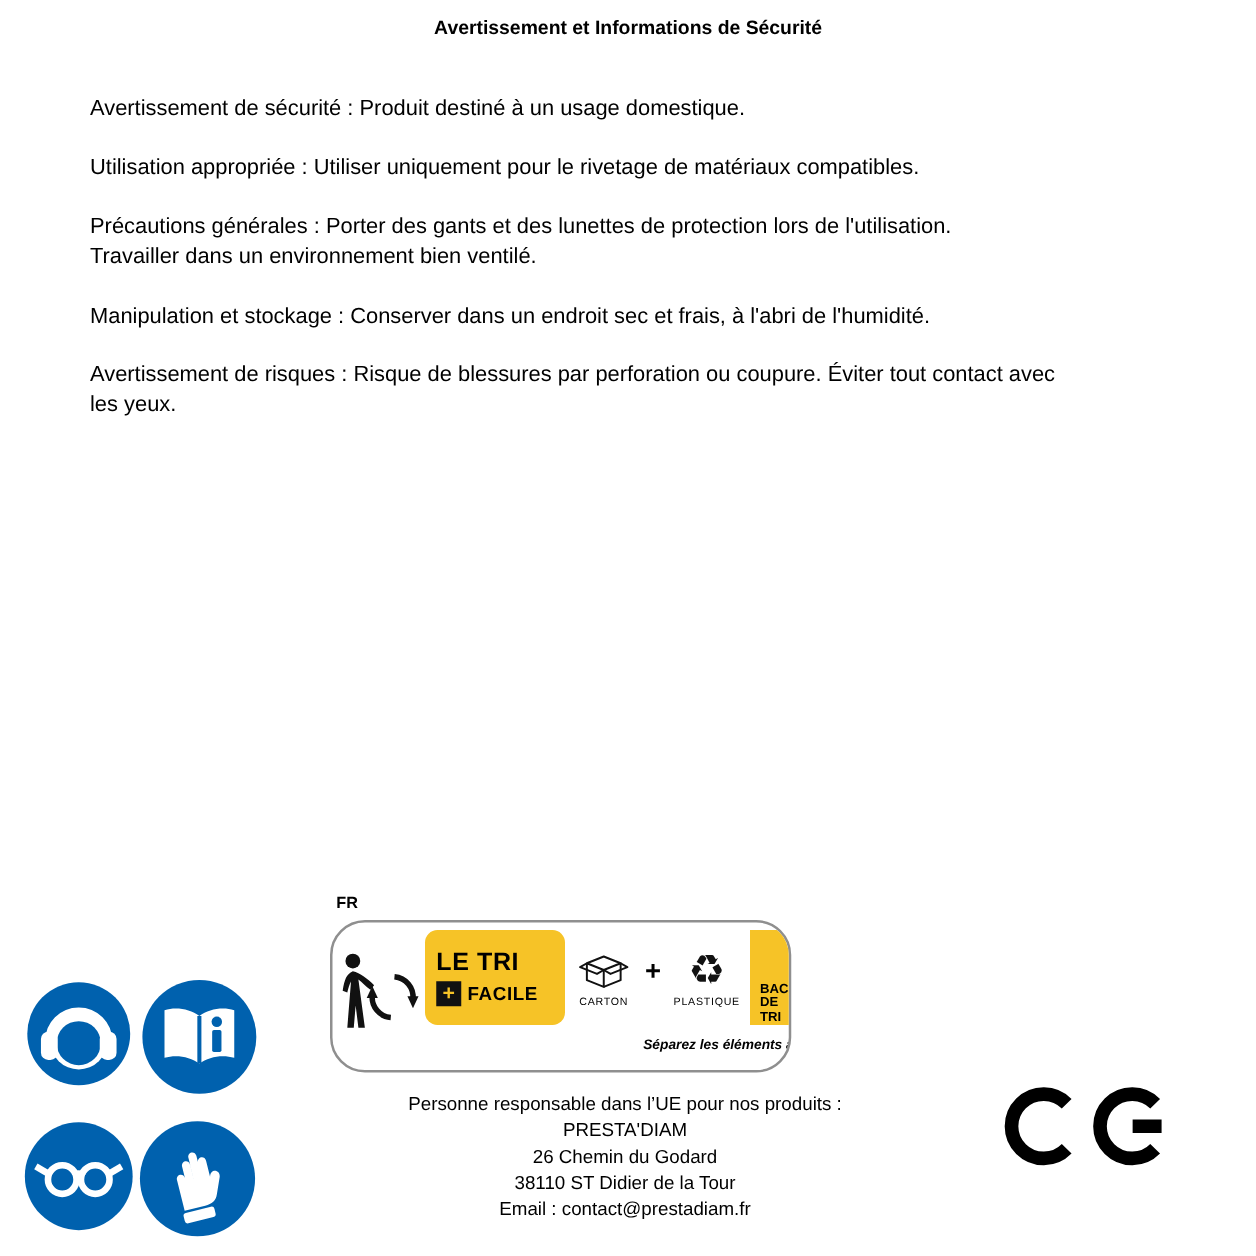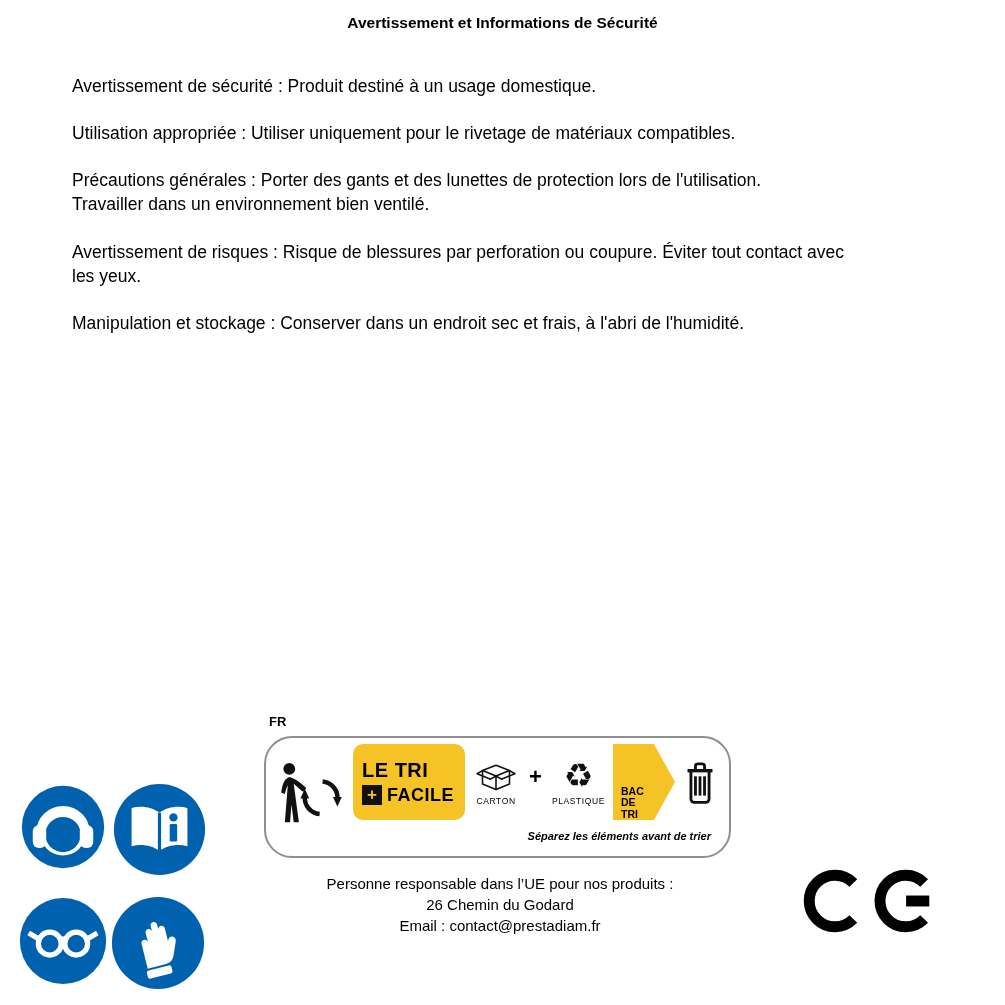--- a/index.html
+++ b/index.html
@@ -24,39 +24,39 @@
   .mi { position:absolute; color:var(--mandatory-blue,#0061AE); }
   .mi svg { display:block; width:100%; height:100%; }
   .mi-ear     { left:21px;  top:785px; width:84px; height:84px; }
   .mi-book    { left:113px; top:783px; width:93px; height:93px; }
   .mi-goggles { left:19px;  top:897px; width:88px; height:88px; }
   .mi-gloves  { left:111px; top:896px; width:94px; height:94px; }
 
   
   .fr-label { position:absolute; left:269px; top:714px; font-size:13px; font-weight:bold; }
   .infotri {
-    position:absolute; left:264px; top:736px; width:467px; height:122px;
+    position:absolute; left:264px; top:736px; width:369px; height:122px;
     background:#fff; border:2px solid #8f8f8f; border-radius:28px;
     display:flex; overflow:hidden;
   }
   .triman-box { width:88px; display:flex; align-items:center; justify-content:center; }
   .triman-box svg { width:74px; height:92px; }
   .tri-main { flex:1; display:flex; flex-direction:column; padding:6px 10px 4px 0; }
   .tri-row { display:flex; gap:8px; height:76px; align-items:stretch; }
   .tri-yellow {
     background:var(--info-tri-yellow,#F6C327); border-radius:10px; width:112px;
     display:flex; flex-direction:column; justify-content:center; padding:6px 9px; gap:3px;
   }
   .tri-yellow .l1 { font-weight:bold; font-size:20px; letter-spacing:0.5px; }
   .tri-yellow .l2 { display:flex; align-items:center; gap:5px; }
   .plus-box {
     width:20px; height:20px; background:#111; color:var(--info-tri-yellow,#F6C327);
     display:flex; align-items:center; justify-content:center; font-weight:bold; font-size:17px;
   }
-  .l2 .facile { font-weight:bold; font-size:18px; letter-spacing:0.5px; }
+  .l2 .facile { font-weight:bold; font-size:15px; letter-spacing:0.5px; }
   .tri-mats { flex:1; display:flex; align-items:center; justify-content:center; gap:10px; }
   .mat { display:flex; flex-direction:column; align-items:center; gap:2px; }
   .mat-label { font-size:8.5px; font-weight:normal; letter-spacing:0.6px; }
   .mat-plus { font-size:22px; font-weight:bold; padding-bottom:10px; }
   .recycle-glyph { font-size:33px; line-height:36px; color:#111; }
   .tri-chevron {
     background:var(--info-tri-yellow,#F6C327); width:62px;
     clip-path:polygon(0 0, 66% 0, 100% 50%, 66% 100%, 0 100%);
     display:flex; flex-direction:column; justify-content:flex-end; padding-left:8px; gap:0px;
   }
@@ -81,23 +81,23 @@
 </head>
 <body>
 
 <div class="title">Avertissement et Informations de Sécurité</div>
 
 <div class="body-text">
   <p>Avertissement de sécurité : Produit destiné à un usage domestique.</p>
   <p>Utilisation appropriée : Utiliser uniquement pour le rivetage de matériaux compatibles.</p>
   <p>Précautions générales : Porter des gants et des lunettes de protection lors de l'utilisation.
 Travailler dans un environnement bien ventilé.</p>
+  <p>Manipulation et stockage : Conserver dans un endroit sec et frais, à l'abri de l'humidité.</p>
   <p>Avertissement de risques : Risque de blessures par perforation ou coupure. Éviter tout contact avec
 les yeux.</p>
-  <p>Manipulation et stockage : Conserver dans un endroit sec et frais, à l'abri de l'humidité.</p>
 </div>
 
 <div class="mi mi-ear">
   <svg viewBox="0 0 100 100">
     <circle cx="50" cy="50" r="49" fill="currentColor"></circle>
     <circle cx="50" cy="57" r="27" fill="#fff"></circle>
     <circle cx="50" cy="59" r="21" fill="currentColor"></circle>
     <path d="M23 57 A27 27 0 0 1 77 57" fill="none" stroke="#fff" stroke-width="10"></path>
     <rect x="14" y="48" width="16" height="27" rx="7" fill="#fff"></rect>
     <rect x="70" y="48" width="16" height="27" rx="7" fill="#fff"></rect>
@@ -199,21 +199,23 @@
           </g>
         </svg>
       </div>
     </div>
     <div class="tri-bottom">Séparez les éléments avant de trier</div>
   </div>
 </div>
 
 <div class="responsible">
   <div>Personne responsable dans l’UE pour nos produits :</div>
+  <div>PRESTA'DIAM</div>
   <div>26 Chemin du Godard</div>
+  <div>38110 ST Didier de la Tour</div>
   <div>Email : contact@prestadiam.fr</div>
 </div>
 
 <div class="ce-mark" role="img" aria-label="CE">
   <svg viewBox="0 0 230 100">
     <g fill="none" stroke="#000" stroke-width="17">
       <path d="M86 22 A40 40 0 1 0 86 78"></path>
       <path d="M196 22 A40 40 0 1 0 196 78"></path>
       <path d="M168 50 H 204"></path>
     </g>

